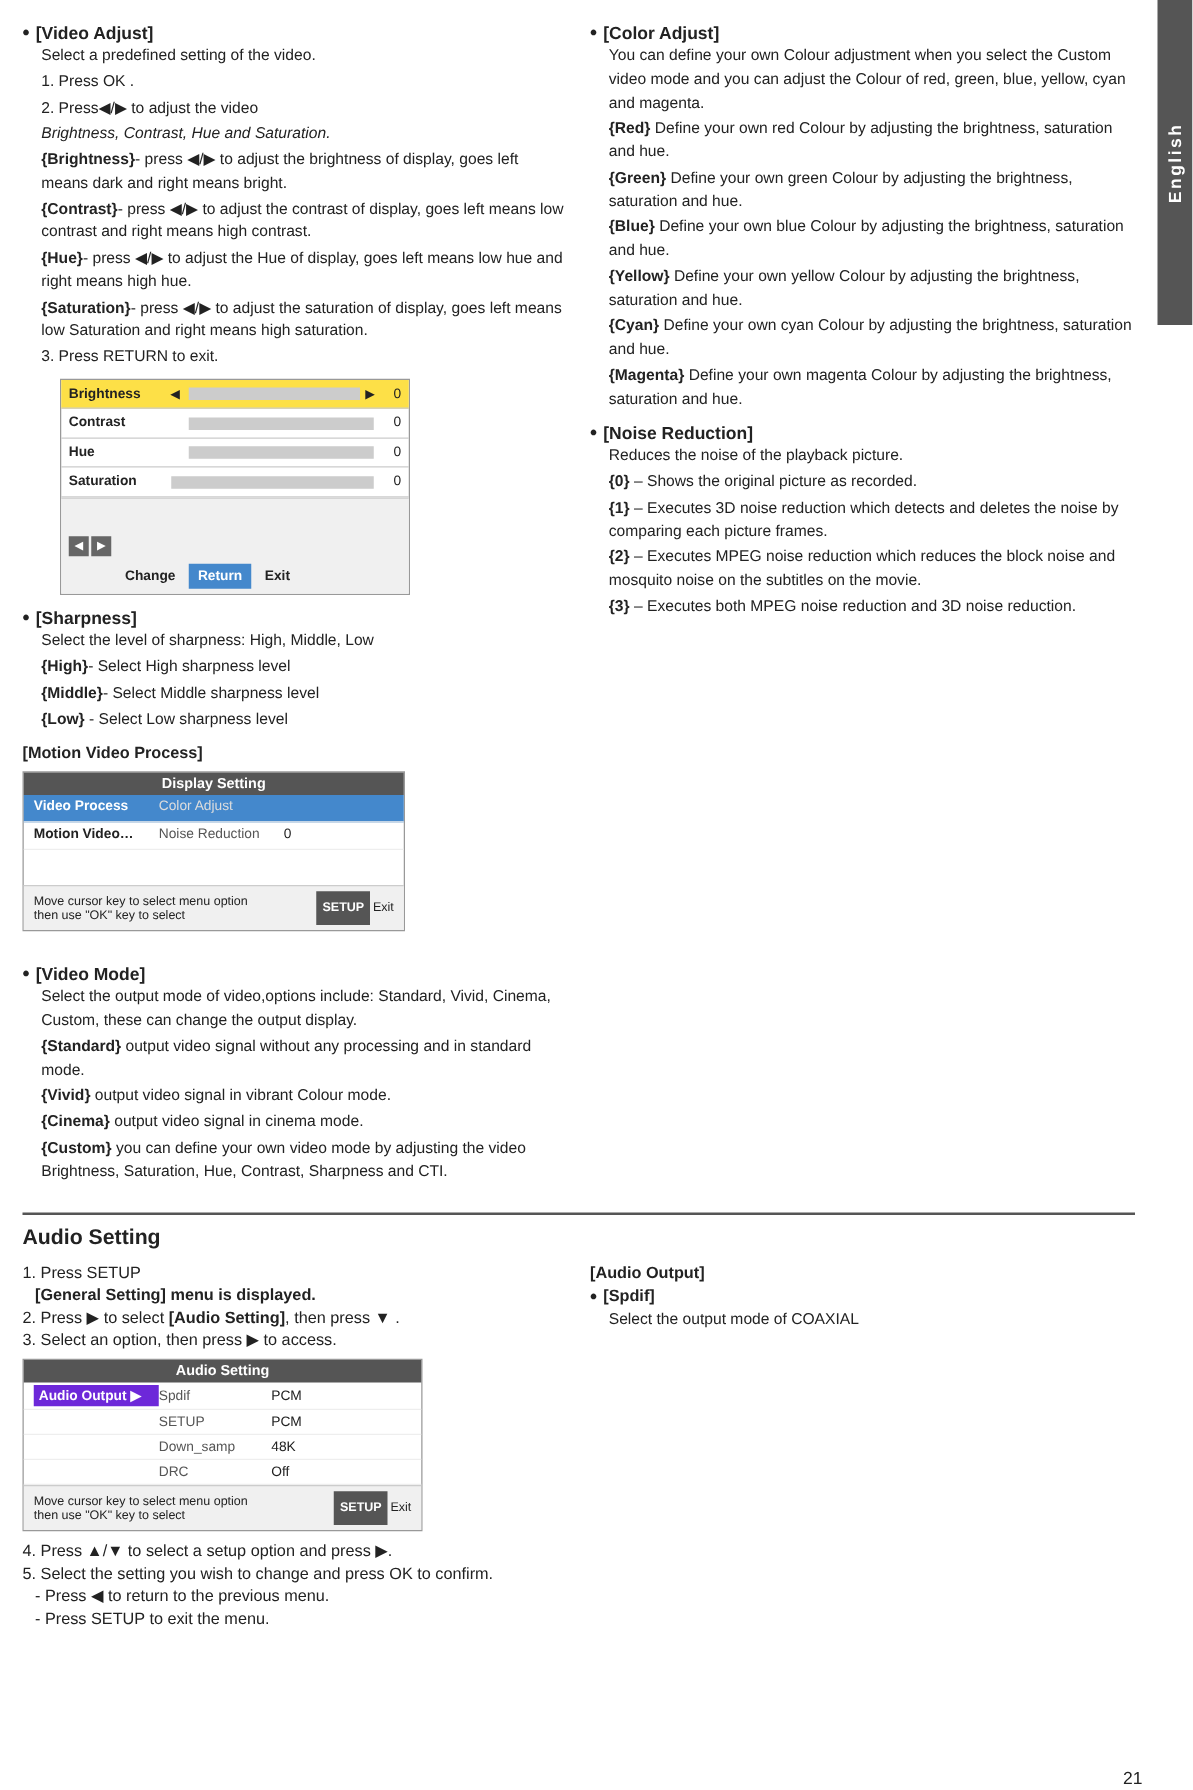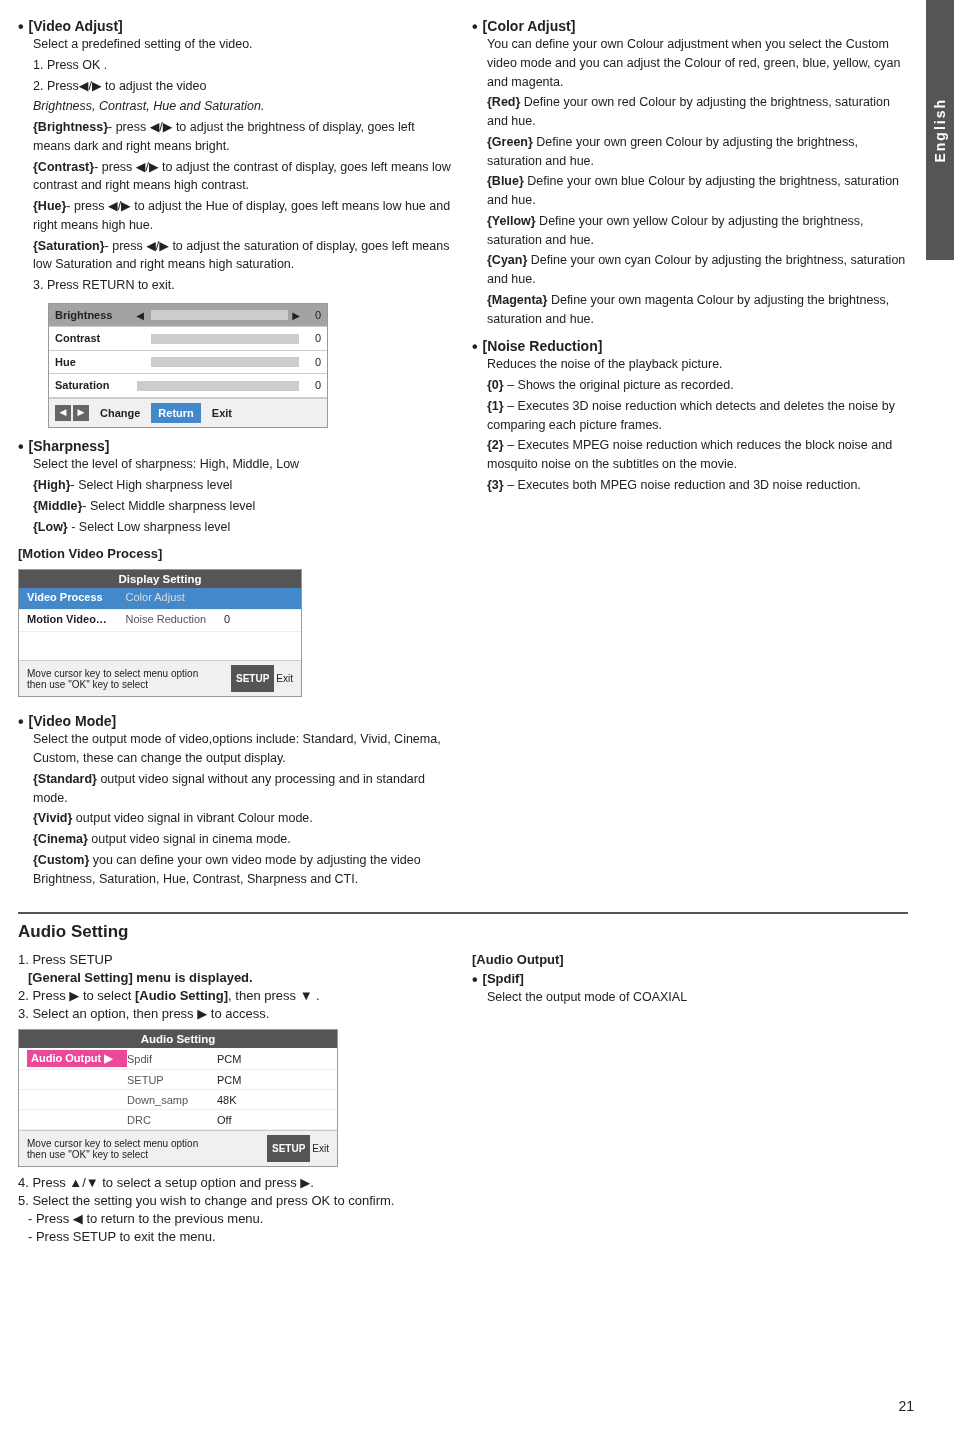--- a/index.html
+++ b/index.html
@@ -139,33 +139,34 @@
       color: #fff;
       font-size: 9px;
       display: flex;
       align-items: center;
       justify-content: center;
     }
     .footer-btn {
       padding: 2px 7px;
       font-size: 11px;
       font-weight: bold;
+      margin-top: 48px;
     }
     .footer-btn-return {
       background: #4488cc;
       color: #fff;
     }
     .footer-btn-exit {
       color: #222;
     }
     
     .display-setting-box {
       border: 1px solid #999;
-      margin: 8px 0 16px 0;
-      width: 284px;
+      margin: 8px 0 26px 0;
+      width: 306px;
       background: #fff;
       font-size: 11.5px;
     }
     .display-setting-header {
       background: #555;
       color: #fff;
       text-align: center;
       font-weight: bold;
       padding: 3px;
       font-size: 11.5px;
@@ -257,35 +258,35 @@
     .as-col2 {
       width: 90px;
       font-size: 11px;
       color: #555;
     }
     .as-col3 {
       width: 80px;
       font-size: 11px;
     }
     .as-highlighted {
-      background: #ec4899;
+      background: #6d28d9;
       color: #fff;
     }
     .audio-setting-footer {
       display: flex;
       align-items: center;
       justify-content: space-between;
       padding: 4px 8px;
       border-top: 1px solid #ccc;
       background: #f0f0f0;
       font-size: 10px;
     }
     .page-number {
       position: absolute;
-      bottom: 18px;
+      bottom: 2px;
       right: 40px;
       font-size: 14px;
     }
     p { margin-bottom: 2px; }
     .step { margin-bottom: 3px; }
     .indent { margin-left: 10px; }
   </style>
 </head>
 <body>
 
@@ -310,21 +311,21 @@
             <p>1. Press OK .</p>
             <p>2. Press◀/▶ to adjust the video</p>
             <p class="italic">Brightness, Contrast, Hue and Saturation.</p>
             <p><span class="bold">{Brightness}</span>- press ◀/▶ to adjust the brightness of display, goes left means dark and right means bright.</p>
             <p><span class="bold">{Contrast}</span>-  press ◀/▶ to adjust the contrast of display, goes left means low contrast and right means high contrast.</p>
             <p><span class="bold">{Hue}</span>- press ◀/▶ to adjust the Hue of display, goes left means low hue and right means high hue.</p>
             <p><span class="bold">{Saturation}</span>- press ◀/▶ to adjust the saturation of display, goes left  means low Saturation and right means high saturation.</p>
             <p>3. Press RETURN to exit.</p>
 
             <div class="ui-box">
-              <div class="ui-box-row" style="background:#a3a3a3;">
+              <div class="ui-box-row" style="background:#fde047;">
                 <span class="ui-box-label bold">Brightness</span>
                 <span class="ui-box-arrow-left">◀</span>
                 <div class="ui-box-bar-container">
                   <div class="ui-box-bar-fill" style="width:0%"></div>
                 </div>
                 <span style="font-size:10px;margin-right:3px;">▶</span>
                 <span class="ui-box-value">0</span>
               </div>
               <div class="ui-box-row">
                 <span class="ui-box-label bold">Contrast</span>

